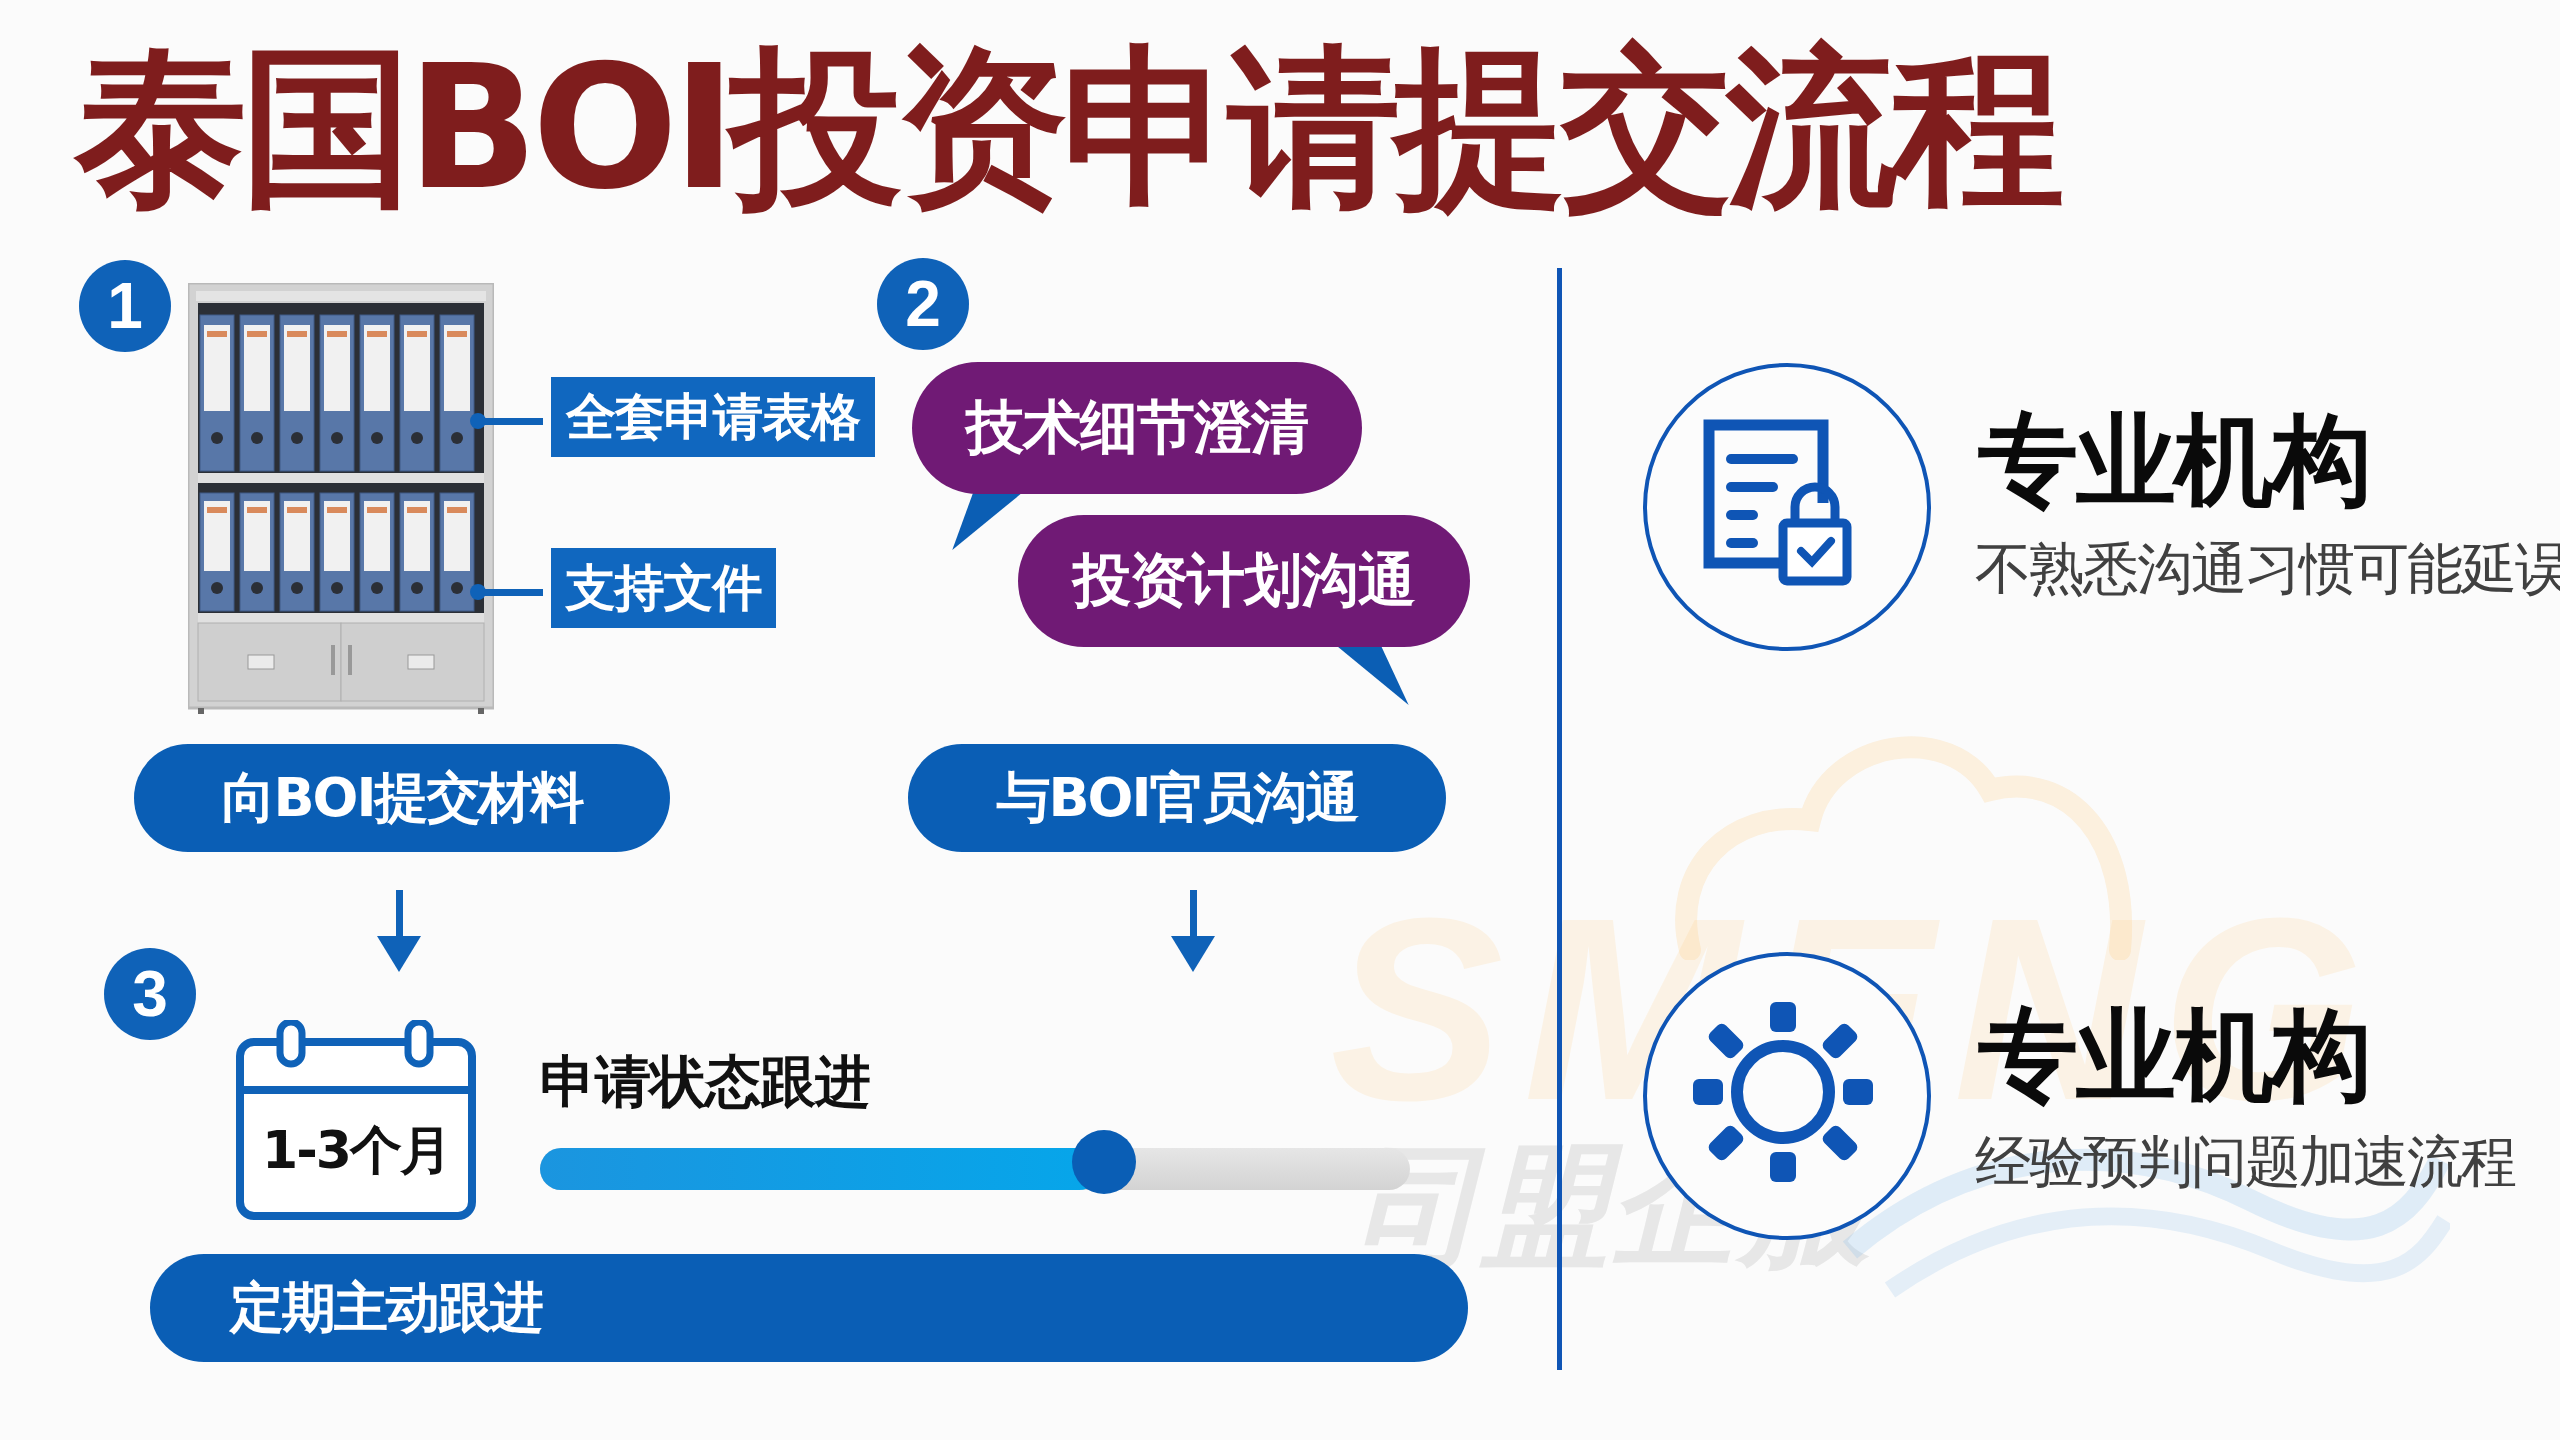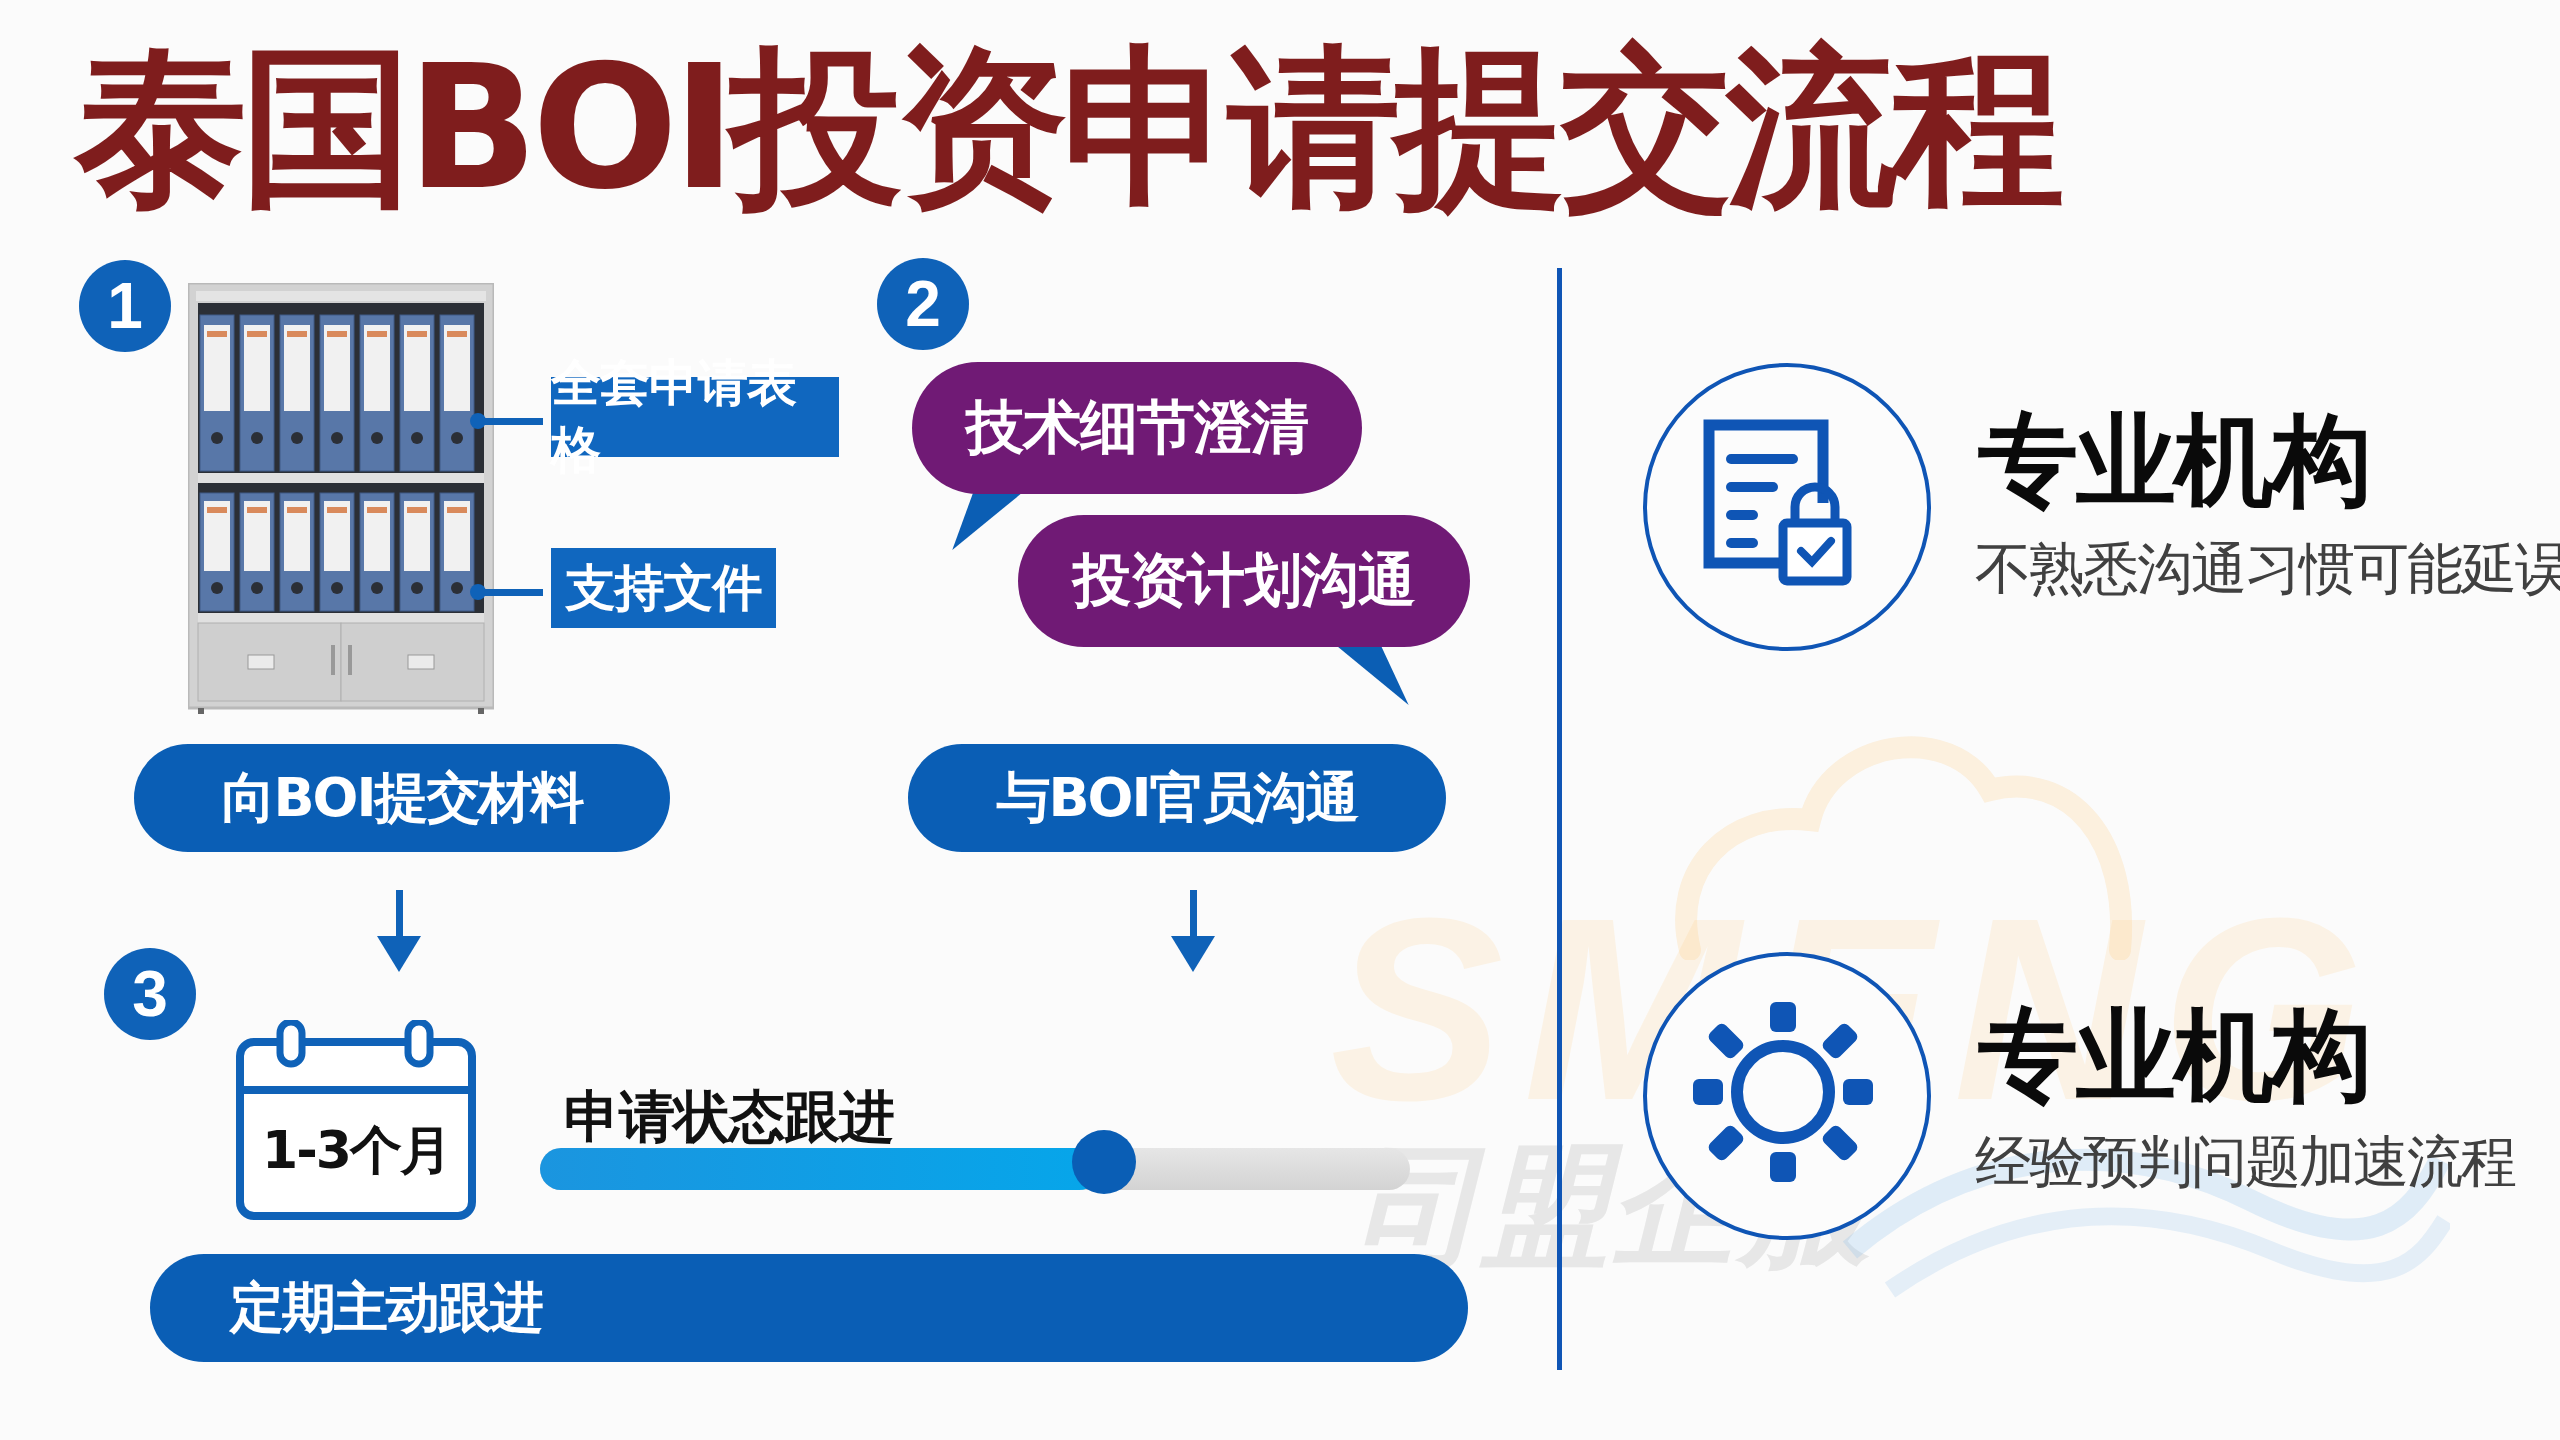--- a/index.html
+++ b/index.html
@@ -143,21 +143,21 @@
     <rect x="220" y="372" width="26" height="14" fill="#ebebeb" stroke="#999"></rect>
     <rect x="143" y="362" width="4" height="30" fill="#999"></rect>
     <rect x="160" y="362" width="4" height="30" fill="#999"></rect>
     <rect x="10" y="425" width="6" height="6" fill="#666"></rect>
       <rect x="290" y="425" width="6" height="6" fill="#666"></rect>
   </svg>
 </div>
 
 <div class="abs connector-dot" style="left:470px;top:413px;z-index:3;"></div>
 <div class="abs connector" style="left:478px;top:418px;width:65px;z-index:3;"></div>
-<div class="abs label-box" style="left:551px;top:377px;width:288px;height:80px;z-index:3;">全套申请表格</div>
+<div class="abs label-box" style="left:551px;top:377px;width:324px;height:80px;z-index:3;">全套申请表格</div>
 
 <div class="abs connector-dot" style="left:470px;top:584px;z-index:3;"></div>
 <div class="abs connector" style="left:478px;top:589px;width:65px;z-index:3;"></div>
 <div class="abs label-box" style="left:551px;top:548px;width:225px;height:80px;z-index:3;">支持文件</div>
 
 <div class="abs pill" style="left:134px;top:744px;width:536px;height:108px;z-index:3;">向BOI提交材料</div>
 
 <div class="abs" style="left:377px;top:890px;width:44px;height:82px;z-index:3;">
   <div class="arrow-shaft" style="position:absolute;left:19px;top:0;height:50px;"></div>
   <div class="arrow-head" style="position:absolute;left:0;top:46px;"></div>
@@ -183,21 +183,21 @@
 <div class="abs" style="left:236px;top:1020px;width:240px;height:200px;z-index:3;">
   <svg width="240" height="200" viewBox="0 0 240 200">
     <rect x="4" y="22" width="232" height="174" rx="14" fill="#fff" stroke="#0f62b8" stroke-width="8"></rect>
     <line x1="4" y1="70" x2="236" y2="70" stroke="#0f62b8" stroke-width="8"></line>
     <rect x="44" y="2" width="22" height="42" rx="11" fill="#fff" stroke="#0f62b8" stroke-width="7"></rect>
     <rect x="172" y="2" width="22" height="42" rx="11" fill="#fff" stroke="#0f62b8" stroke-width="7"></rect>
   </svg>
   <div class="abs" style="left:0;top:96px;width:240px;text-align:center;font-size:52px;font-weight:bold;color:#111;letter-spacing:-2px;">1-3个月</div>
 </div>
 
-<div class="abs status-text" style="left:540px;top:1080px;z-index:3;margin-left:24px;">申请状态跟进</div>
+<div class="abs status-text" style="left:540px;top:1045px;z-index:3;">申请状态跟进</div>
 
 <div class="abs" style="left:540px;top:1148px;width:870px;height:42px;z-index:3;">
   <div class="abs track" style="left:0;top:0;width:870px;height:42px;background:linear-gradient(#e6e6e6,#d3d3d3);"></div>
   <div class="abs track" style="left:0;top:0;width:560px;height:42px;background:linear-gradient(90deg,#1b95df,#06a6ea);"></div>
   <div class="abs" style="left:532px;top:-18px;width:64px;height:64px;border-radius:50%;background:#0a5eb5;"></div>
 </div>
 
 <div class="abs pill" style="left:150px;top:1254px;width:1318px;height:108px;justify-content:flex-start;padding-left:80px;box-sizing:border-box;border-radius:58px;">定期主动跟进</div>
 
 <div class="abs divider" style="z-index:2;"></div>

